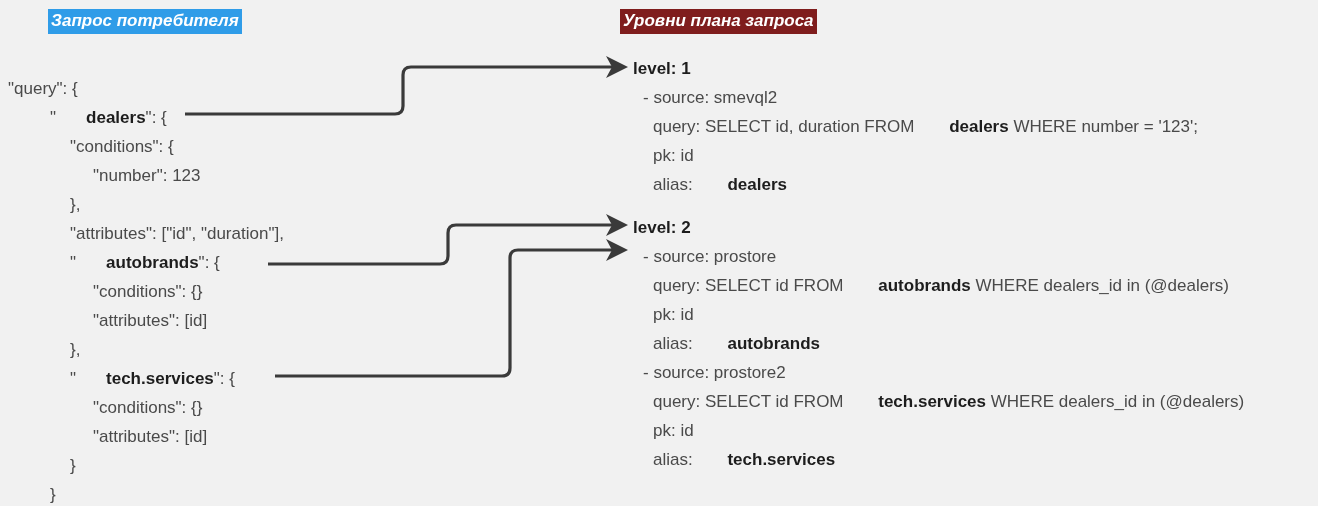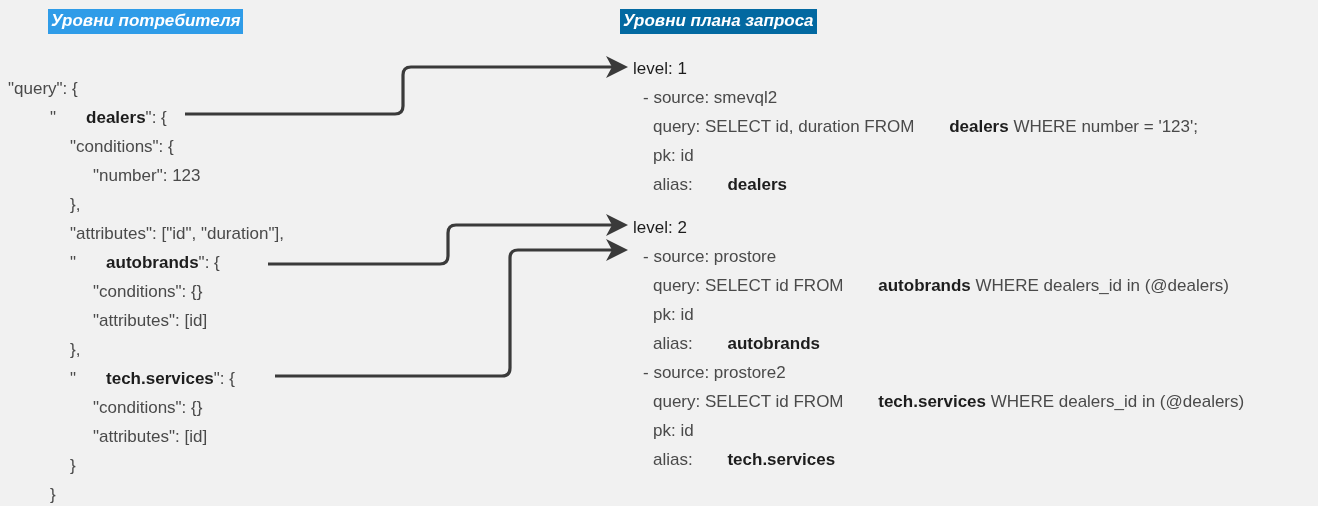--- a/index.html
+++ b/index.html
@@ -66,21 +66,21 @@
     white-space: pre;
     color: #4a4a4a;
   }
   .code-line b {
     color: #1d1d1d;
     font-weight: bold;
     margin-left: 30px;
   }
   .lvl-title {
     color: #1d1d1d;
-    font-weight: normal;
+    font-weight: bold;
   }
   .blk-gap {
     height: 14px;
   }
 
   
   #connectors {
     position: absolute;
     left: 0;
     top: 0;
@@ -97,23 +97,23 @@
   }
   #connectors polygon.head {
     fill: #3a3a3a;
   }
 </style>
 </head>
 <body style="background: rgb(241, 241, 241);">
 
 <div id="canvas">
 
-  <div class="chip" id="chip-consumer" style="background: rgb(47, 156, 232); color: rgb(255, 255, 255);">Уровни потребителя</div>
+  <div class="chip" id="chip-consumer" style="background: rgb(47, 156, 232); color: rgb(255, 255, 255);">Запрос потребителя</div>
 
-  <div class="chip" id="chip-plan" style="background: #0369a1; color: rgb(255, 255, 255);">Уровни плана запроса</div>
+  <div class="chip" id="chip-plan" style="background: #7f1d1d; color: rgb(255, 255, 255);">Уровни плана запроса</div>
 
   <div class="code-col" id="consumer-json"><div class="code-line" style="padding-left: 8px;"><span>"query": {</span></div><div class="code-line" style="padding-left: 50px;"><span>"</span><b>dealers</b><span>": {</span></div><div class="code-line" style="padding-left: 70px;"><span>"conditions": {</span></div><div class="code-line" style="padding-left: 93px;"><span>"number": 123</span></div><div class="code-line" style="padding-left: 70px;"><span>},</span></div><div class="code-line" style="padding-left: 70px;"><span>"attributes": ["id", "duration"],</span></div><div class="code-line" style="padding-left: 70px;"><span>"</span><b>autobrands</b><span>": {</span></div><div class="code-line" style="padding-left: 93px;"><span>"conditions": {}</span></div><div class="code-line" style="padding-left: 93px;"><span>"attributes": [id]</span></div><div class="code-line" style="padding-left: 70px;"><span>},</span></div><div class="code-line" style="padding-left: 70px;"><span>"</span><b>tech.services</b><span>": {</span></div><div class="code-line" style="padding-left: 93px;"><span>"conditions": {}</span></div><div class="code-line" style="padding-left: 93px;"><span>"attributes": [id]</span></div><div class="code-line" style="padding-left: 70px;"><span>}</span></div><div class="code-line" style="padding-left: 50px;"><span>}</span></div></div>
 
   <div class="code-col" id="plan-levels"><div class="code-line lvl-title" style="padding-left: 2px;"><span>level: 1</span></div><div class="code-line" style="padding-left: 12px;"><span>- source: smevql2</span></div><div class="code-line" style="padding-left: 22px;"><span>query: SELECT id, duration FROM </span><b>dealers</b><span> WHERE number = '123';</span></div><div class="code-line" style="padding-left: 22px;"><span>pk: id</span></div><div class="code-line" style="padding-left: 22px;"><span>alias: </span><b>dealers</b></div><div class="blk-gap"></div><div class="code-line lvl-title" style="padding-left: 2px;"><span>level: 2</span></div><div class="code-line" style="padding-left: 12px;"><span>- source: prostore</span></div><div class="code-line" style="padding-left: 22px;"><span>query: SELECT id FROM </span><b>autobrands</b><span> WHERE dealers_id in (@dealers)</span></div><div class="code-line" style="padding-left: 22px;"><span>pk: id</span></div><div class="code-line" style="padding-left: 22px;"><span>alias: </span><b>autobrands</b></div><div class="code-line" style="padding-left: 12px;"><span>- source: prostore2</span></div><div class="code-line" style="padding-left: 22px;"><span>query: SELECT id FROM </span><b>tech.services</b><span> WHERE dealers_id in (@dealers)</span></div><div class="code-line" style="padding-left: 22px;"><span>pk: id</span></div><div class="code-line" style="padding-left: 22px;"><span>alias: </span><b>tech.services</b></div></div>
 
   <svg id="connectors" viewBox="0 0 1318 506" width="1318" height="506">
       <path class="wire" d="M 185 114 L 395 114 Q 403 114 403 106 L 403 75 Q 403 67 411 67 L 612 67" stroke="#3a3a3a"></path>
       <polygon points="628,67 606,56 612,67 606,78" fill="#3a3a3a" class="head"></polygon>
       <path class="wire" d="M 268 264 L 440 264 Q 448 264 448 256 L 448 233 Q 448 225 456 225 L 612 225" stroke="#3a3a3a"></path>
       <polygon points="628,225 606,214 612,225 606,236" fill="#3a3a3a" class="head"></polygon>

